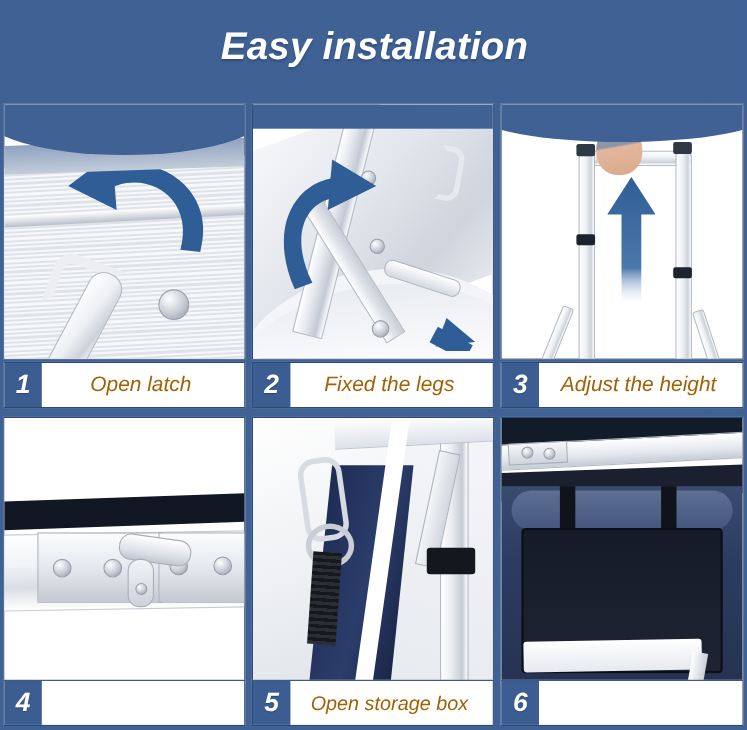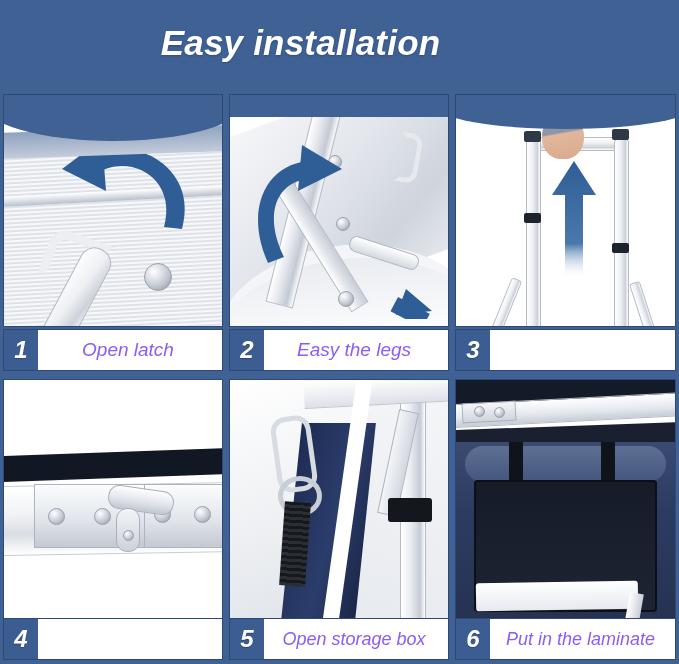--- a/index.html
+++ b/index.html
@@ -1,21 +1,21 @@
 <!DOCTYPE html>
 <html><head>
 <meta charset="utf-8">
 <style>
   html,body{margin:0;padding:0;}
   body{
     width:679px;height:664px;overflow:hidden;
     background:#3f6194;
     font-family:"Liberation Sans","DejaVu Sans",sans-serif;
   }
-  .poster{position:relative;width:601px;height:664px;background:#3f6194;}
+  .poster{position:relative;width:601px;height:664px;background:#3f6194;padding-left:40px;}
 
   
   .title-bar{height:86px;display:flex;align-items:center;justify-content:center;}
   .title{
     color:#ffffff;font-size:35px;font-weight:bold;font-style:italic;
     letter-spacing:.2px;white-space:nowrap;
     text-shadow:0 1px 2px rgba(20,40,70,.35);
   }
 
   
@@ -39,21 +39,21 @@
     display:flex;align-items:stretch;
   }
   .badge{
     width:34px;flex:0 0 34px;background:#3b5d92;
     color:#ffffff;font-size:24px;font-weight:bold;font-style:italic;
     display:flex;align-items:center;justify-content:center;
     text-shadow:0 1px 1px rgba(0,0,0,.25);
   }
   .cap-text{
     flex:1;display:flex;align-items:center;justify-content:center;
-    color:#8b5cf6;font-size:19px;font-style:italic;white-space:nowrap;
+    color:#a16207;font-size:19px;font-style:italic;white-space:nowrap;
     padding-right:4px;
   }
   .row2 .cap-text{font-size:18px;}
 
   
   .ph{position:absolute;inset:0;}
 
   
   .alu{
     position:absolute;
@@ -313,21 +313,21 @@
             <svg width="84" height="74" viewBox="0 0 84 74">
               <path d="M82 66 L46 70 L56 44 Z" fill="#2f5e96"></path>
               <rect x="48" y="52" width="36" height="16" transform="rotate(28 48 52)" fill="#2f5e96"></rect>
             </svg>
           </div>
           <div class="p2-top"></div>
         </div>
       </div>
       <div class="caption">
         <div class="badge">2</div>
-        <div class="cap-text">Easy the legs</div>
+        <div class="cap-text">Fixed the legs</div>
       </div>
     </div>
 
     <div class="cell">
       <div class="photo">
         <div class="ph">
           <div class="p3-frame">
             <div class="tube h" style="left:74px;top:42px;width:96px;height:12px;"></div>
             <div class="tube" style="left:70px;top:44px;width:13px;height:200px;"></div>
             <div class="tube" style="left:158px;top:44px;width:13px;height:200px;"></div>
@@ -350,20 +350,21 @@
                 </defs>
                 <path d="M22 0 L44 34 L31 34 L31 118 L13 118 L13 34 L0 34 Z" fill="url(#upg)"></path>
               </svg>
             </div>
           </div>
           <div class="p3-top"></div>
         </div>
       </div>
       <div class="caption">
         <div class="badge">3</div>
+        <div class="cap-text">Adjust the height</div>
       </div>
     </div>
 
     <div class="cell row2">
       <div class="photo">
         <div class="ph">
           <div class="p4-bg"></div>
           <div class="p4-dark"></div>
           <div class="p4-rail"></div>
           <div class="p4-plate" style="left:30px;width:112px;"></div>
@@ -417,18 +418,17 @@
           <div class="p6-shelf"></div>
           <div class="p6-rail"></div>
           <div class="p6-brkt"></div>
           <div class="rivet" style="left:18px;top:26px;width:9px;height:9px;"></div>
           <div class="rivet" style="left:38px;top:27px;width:9px;height:9px;"></div>
           <div class="p6-leg"></div>
         </div>
       </div>
       <div class="caption">
         <div class="badge">6</div>
-        <div class="cap-text">Put in the laminate</div>
       </div>
     </div>
 
   </div>
 </div>
 
 </body></html>

